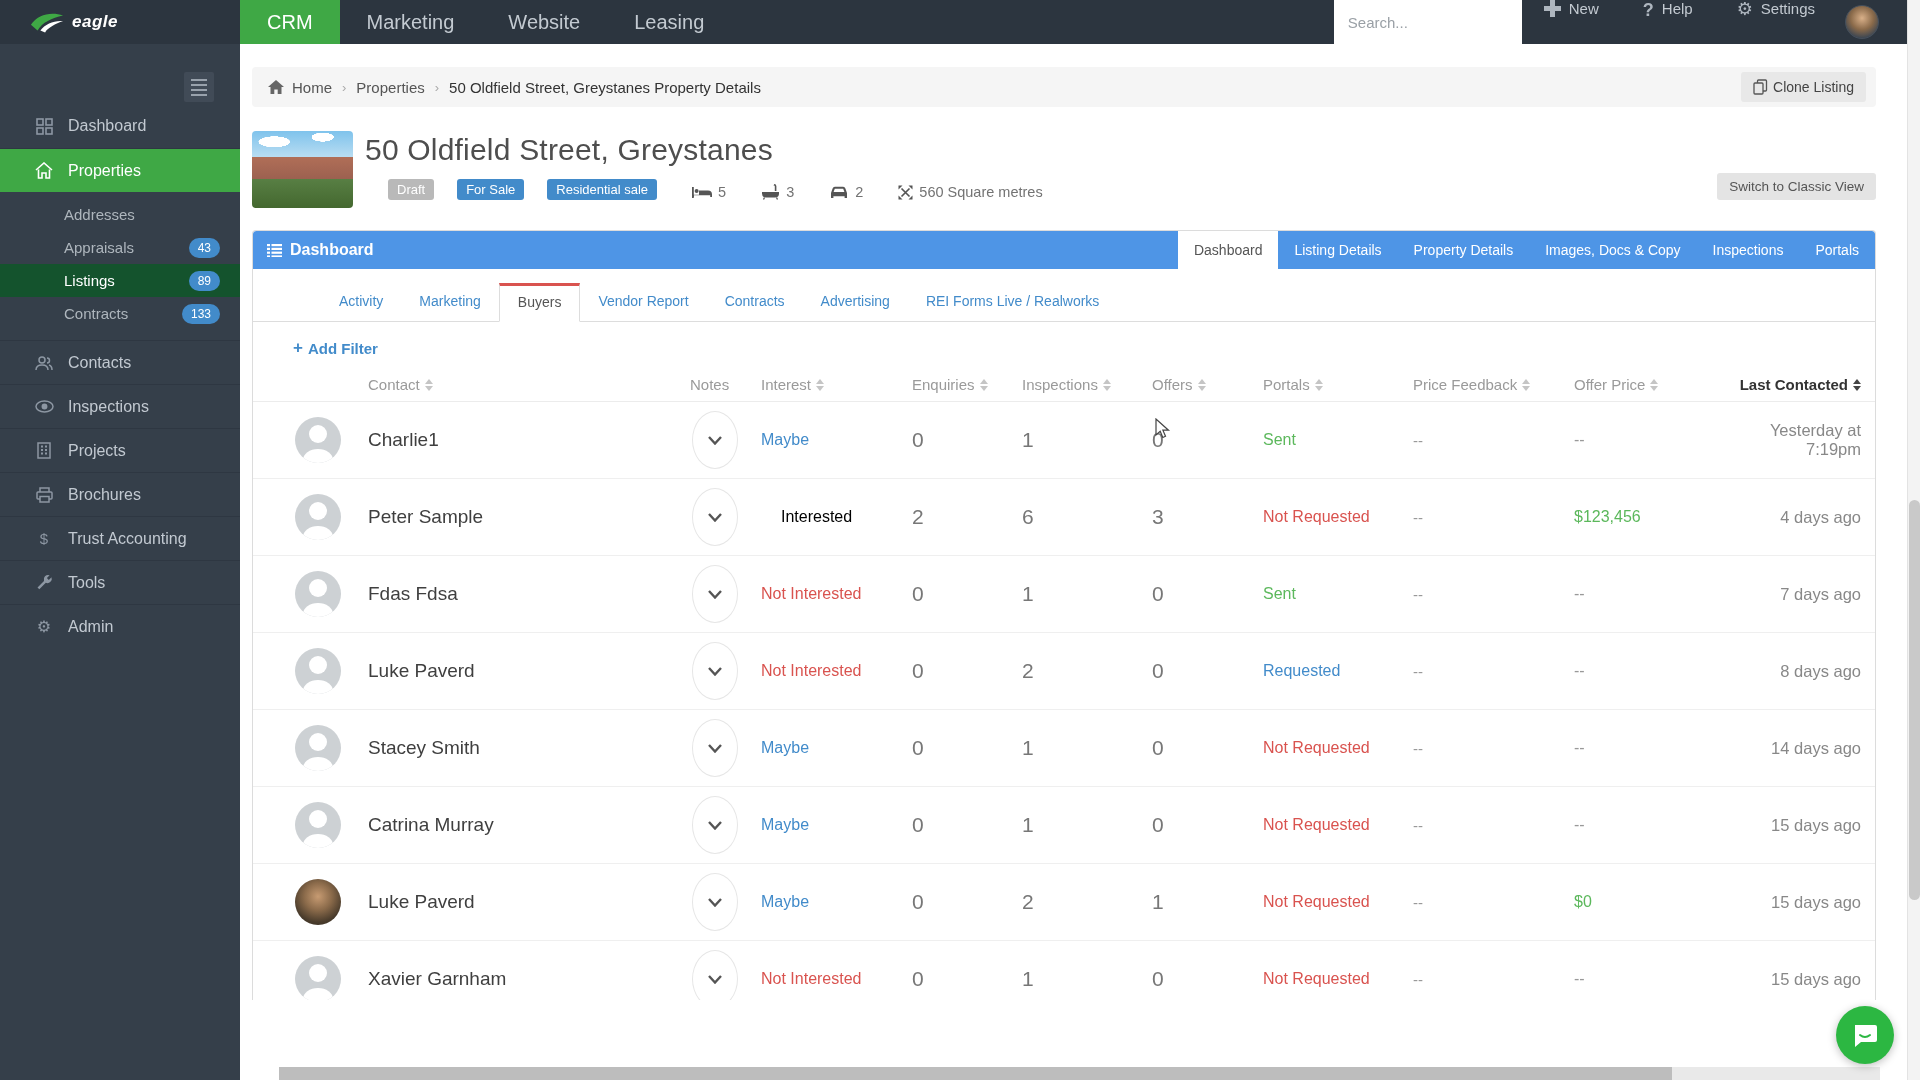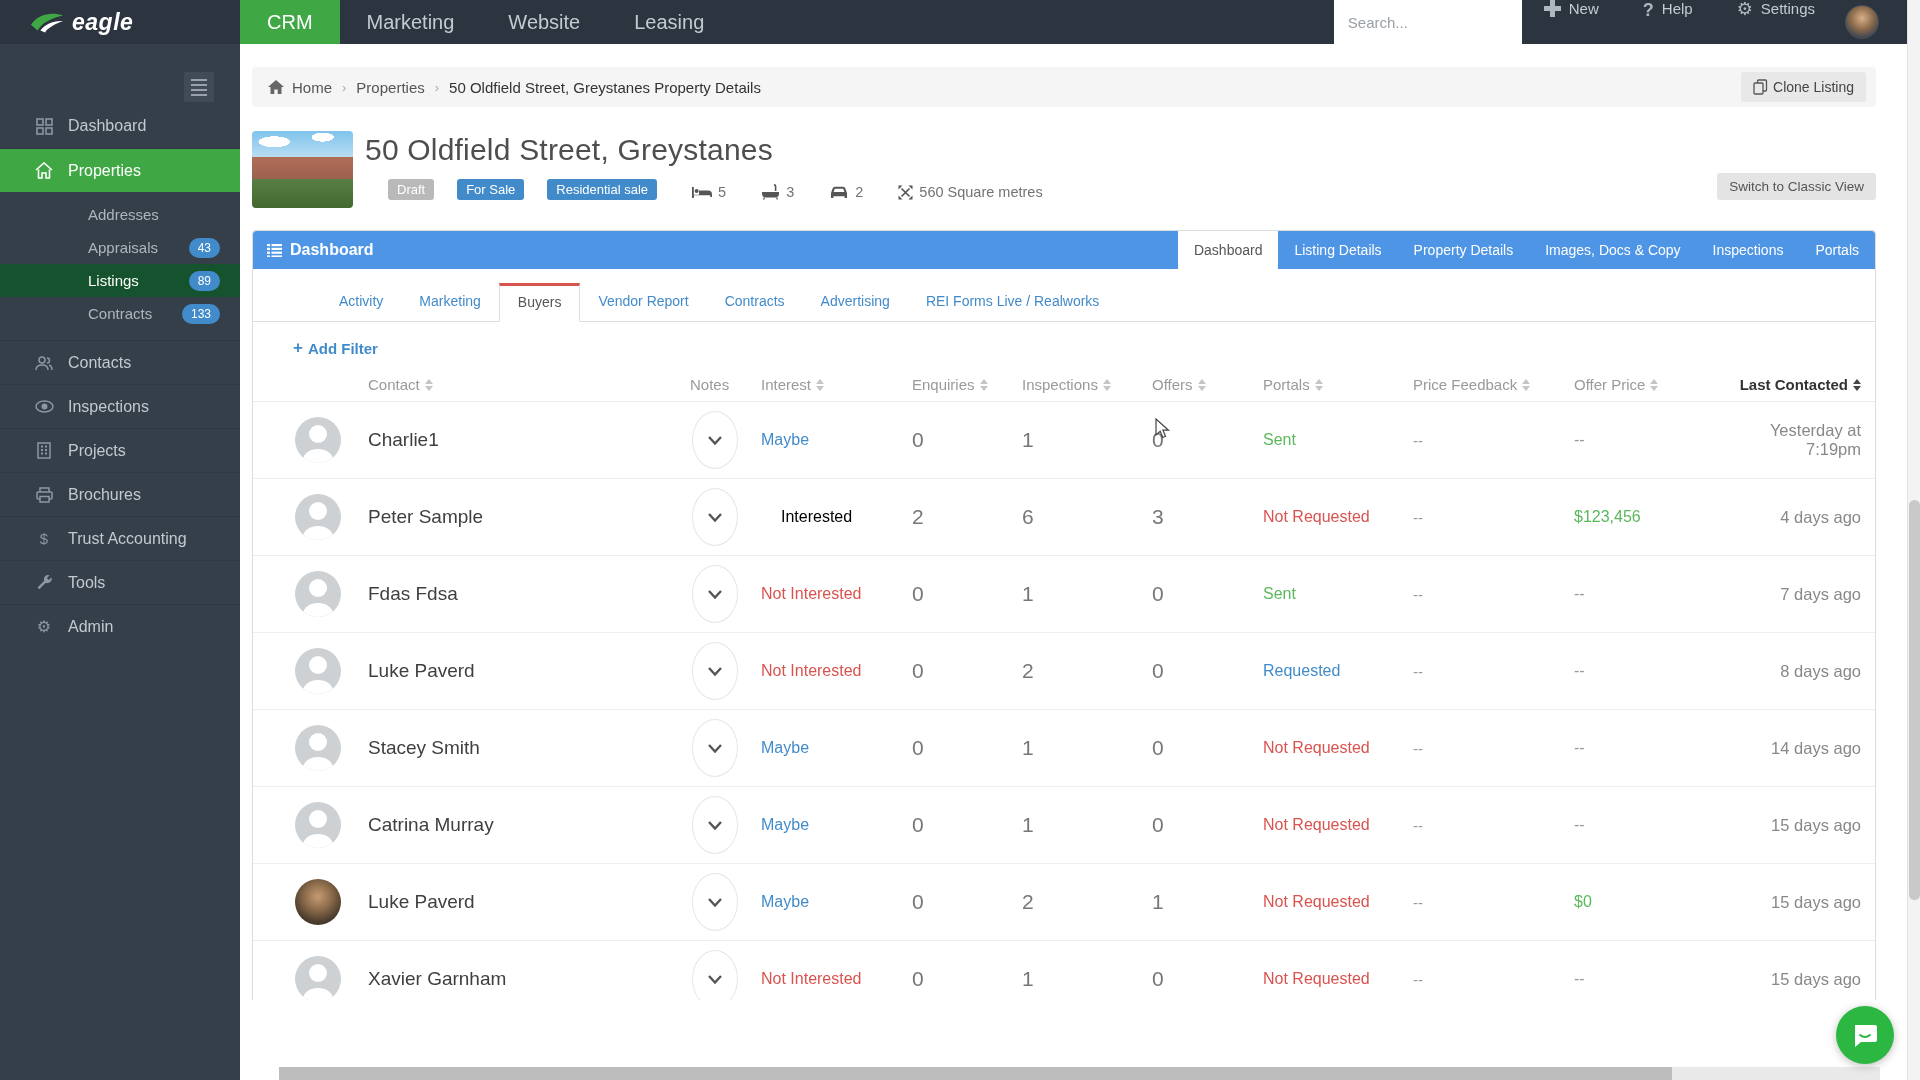--- a/index.html
+++ b/index.html
@@ -4,21 +4,21 @@
 <style>
   * { margin:0; padding:0; box-sizing:border-box; }
   html,body { width:1920px; height:1080px; overflow:hidden; }
   body { font-family:"Liberation Sans","DejaVu Sans",sans-serif; background:#fff; color:#555; position:relative; }
   .sym { font-family:"DejaVu Sans",sans-serif; }
 
   
   .topbar { position:absolute; top:0; left:0; width:1907px; height:44px; background:#2c353f; display:flex; align-items:stretch; z-index:40; }
   .brand { width:240px; display:flex; align-items:center; padding-left:30px; gap:8px; }
   .brand-swoosh { width:34px; height:24px; }
-  .brand-name { color:#fff; font-size:23px; font-weight:bold; font-style:italic; letter-spacing:.5px; }
+  .brand-name { color:#fff; font-size:17px; font-weight:bold; font-style:italic; letter-spacing:.5px; }
   .topnav { display:flex; align-items:stretch; }
   .topnav-item { display:flex; align-items:center; padding:0 27px; color:#c3cad1; font-size:20px; cursor:pointer; }
   .topnav-item.active { background:#3fa845; color:#fff; }
   .top-search { margin-left:auto; display:flex; align-items:stretch; }
   .top-search input { width:188px; height:44px; border:none; outline:none; padding:0 14px; font-size:15px; color:#555; font-family:inherit; }
   .top-search input::placeholder { color:#9aa0a6; }
   .top-actions { display:flex; align-items:stretch; }
   .top-action { display:flex; gap:8px; padding:0 22px; color:#c3cad1; font-size:15px; cursor:pointer; }
   .qmark { font-weight:bold; font-size:18px; color:#aeb6bf; }
   .gear-glyph { font-size:18px; color:#aeb6bf; line-height:1; }
@@ -28,21 +28,21 @@
   .sidebar { position:absolute; top:44px; left:0; width:240px; bottom:0; background:#353f4a; z-index:30; }
   .hamburger { position:absolute; top:28px; right:26px; width:30px; height:30px; background:#414b57; border:none; border-radius:2px; cursor:pointer; display:flex; flex-direction:column; justify-content:center; align-items:center; gap:3px; }
   .hamburger i { display:block; width:16px; height:2px; background:#99a2ac; }
   .snav { list-style:none; position:absolute; top:60px; left:0; right:0; }
   .sitem { height:44px; display:flex; align-items:center; padding-left:34px; gap:14px; color:#c2c9d1; font-size:16px; border-top:1px solid #2e3742; cursor:pointer; }
   .sitem:first-child { border-top:none; }
   .sitem .sicon { width:20px; display:flex; justify-content:center; color:#8d97a3; }
   .sitem.active { background:#3fa845; color:#fff; }
   .sitem.active .sicon { color:#fff; }
   .subnav { list-style:none; padding:6px 0 10px 0; }
-  .subitem { height:33px; display:flex; align-items:center; padding-left:88px; padding-right:20px; color:#aeb6bd; font-size:15px; cursor:pointer; position:relative; }
+  .subitem { height:33px; display:flex; align-items:center; padding-left:64px; padding-right:20px; color:#aeb6bd; font-size:15px; cursor:pointer; position:relative; }
   .subitem.selected { background:#14532d; color:#fff; }
   .sbadge { margin-left:auto; background:#428bca; color:#fff; font-size:12px; line-height:1; padding:4px 9px; border-radius:10px; }
   .dollar-ic { font-size:15px; color:#8d97a3; }
 
   
   .main { position:absolute; left:240px; top:44px; right:0; bottom:0; background:#fff; padding:23px 44px 0 12px; overflow:hidden; }
 
   .breadcrumb { height:40px; background:#f5f5f5; border-radius:4px; display:flex; align-items:center; padding:0 10px 0 16px; font-size:15px; color:#555; }
   .crumb { cursor:pointer; }
   .crumb-sep { color:#aaa; margin:0 10px; font-size:13px; }

